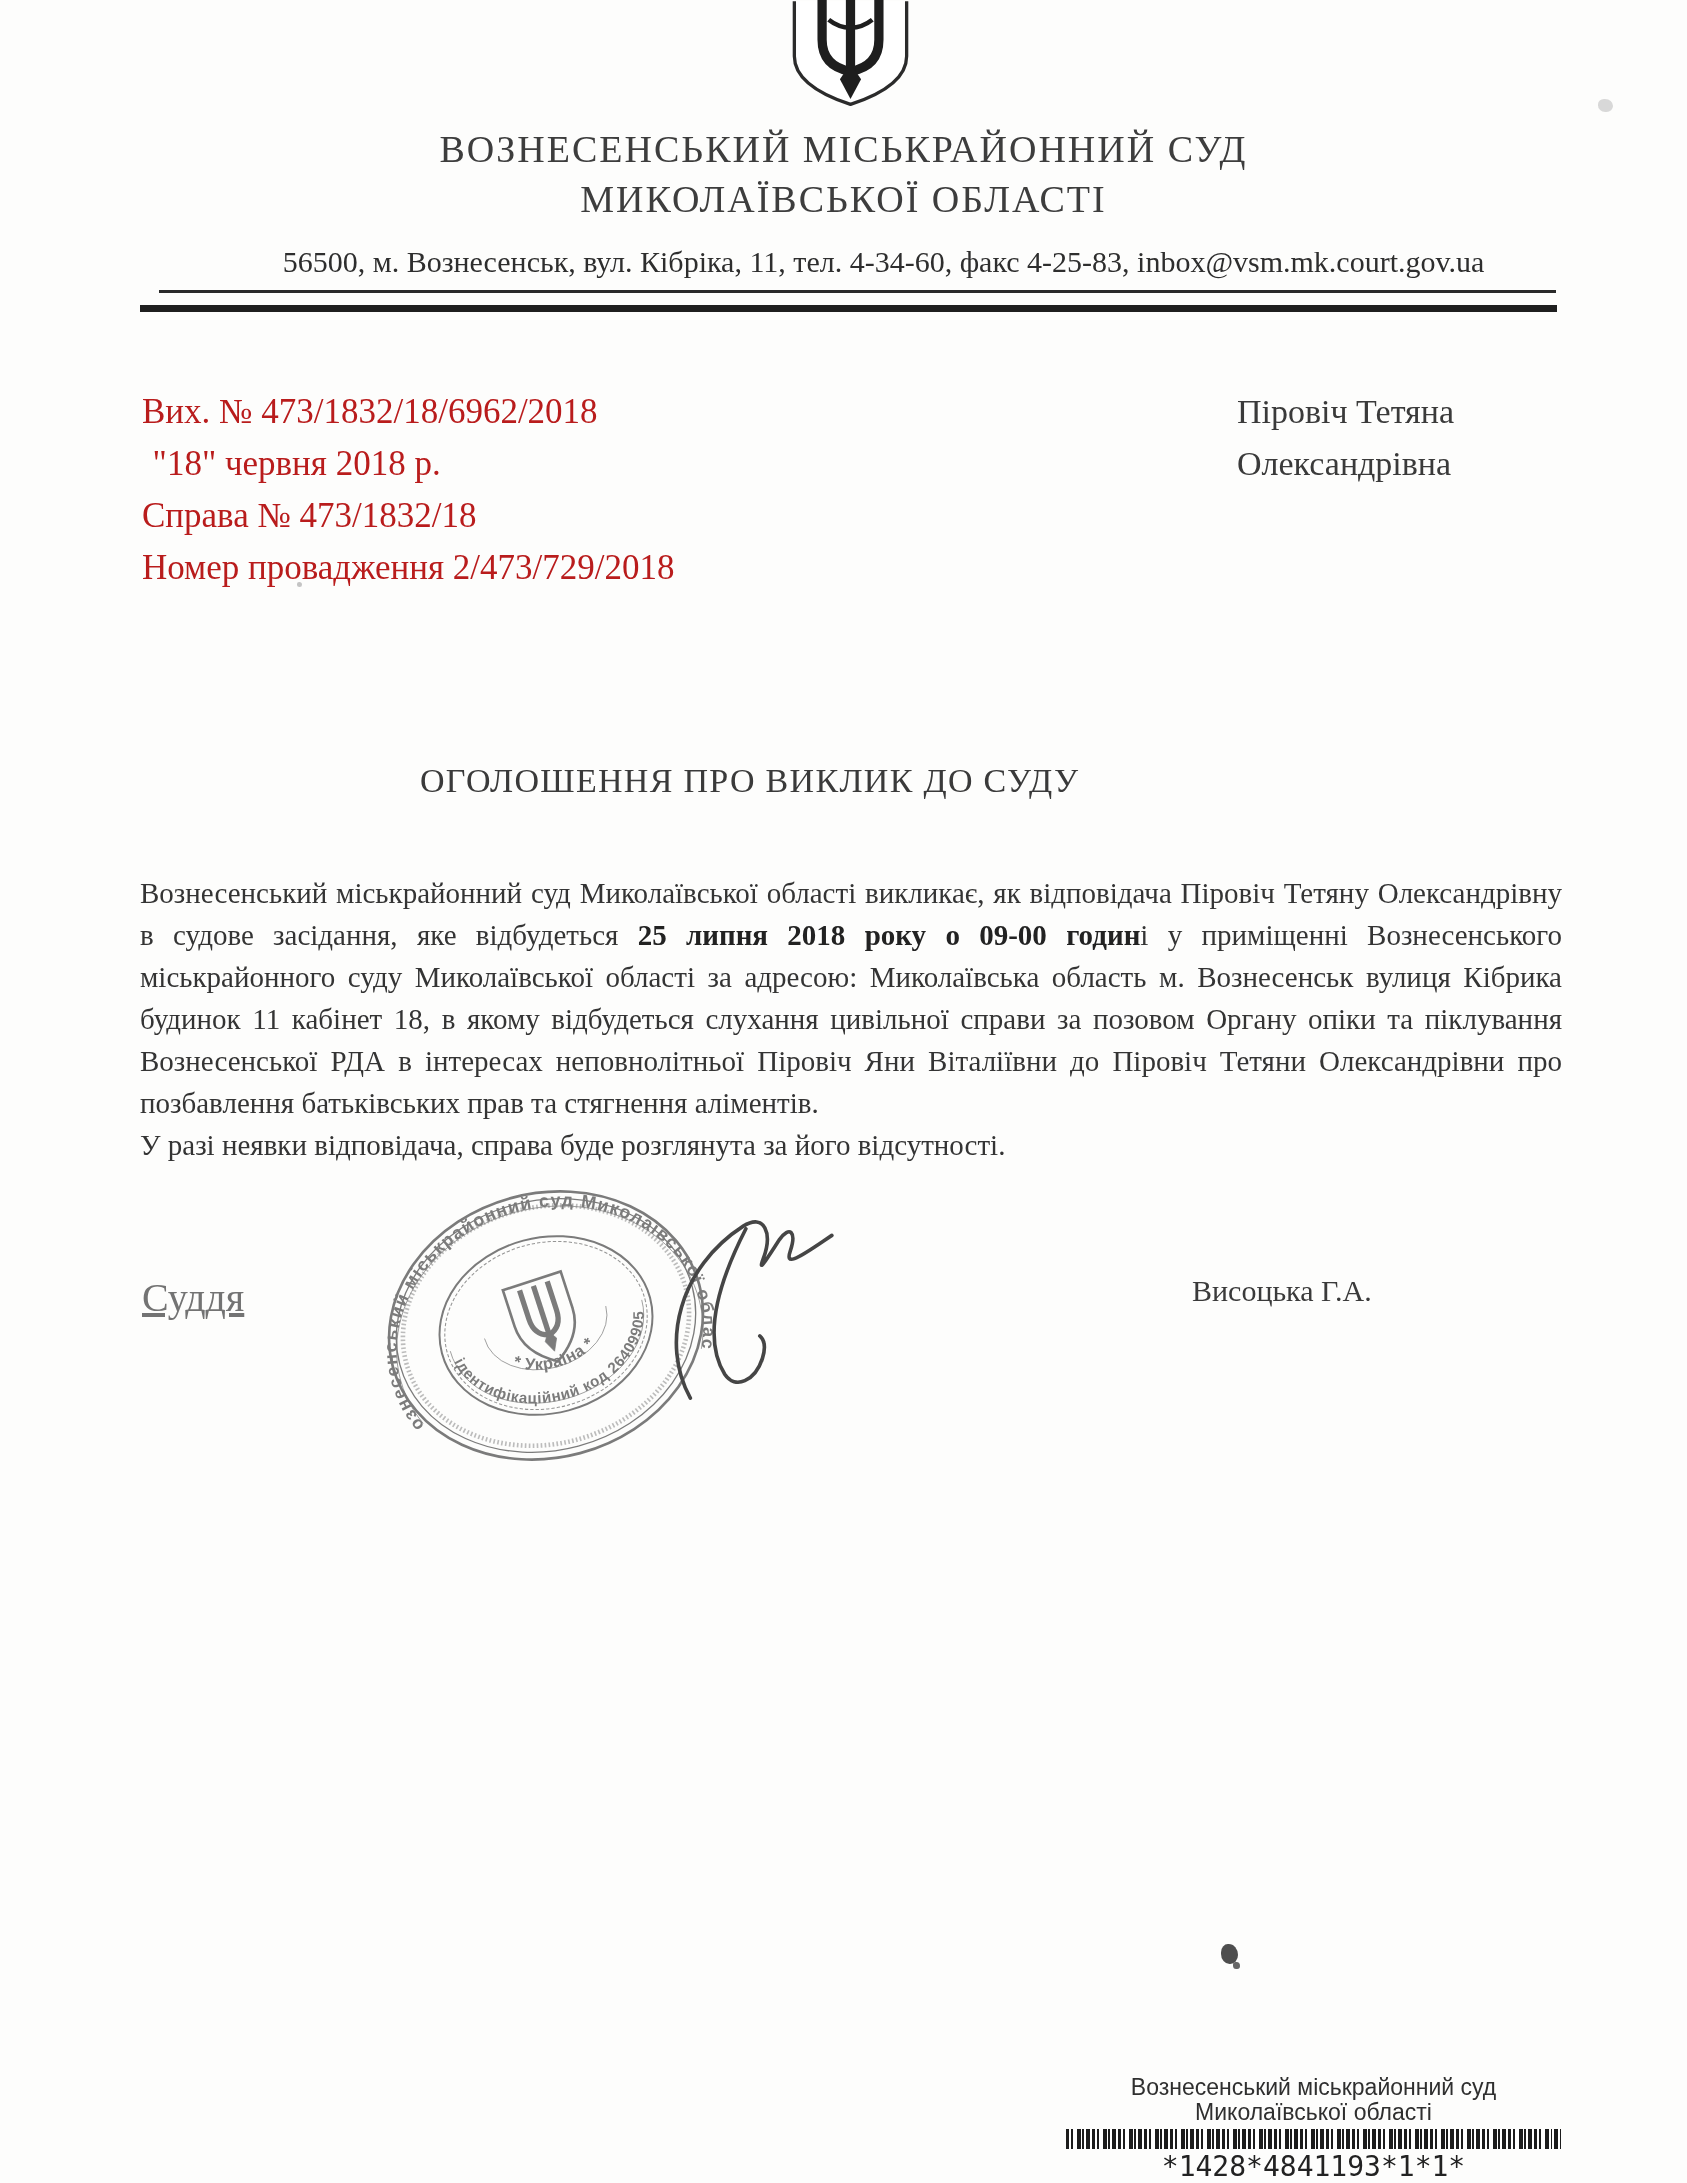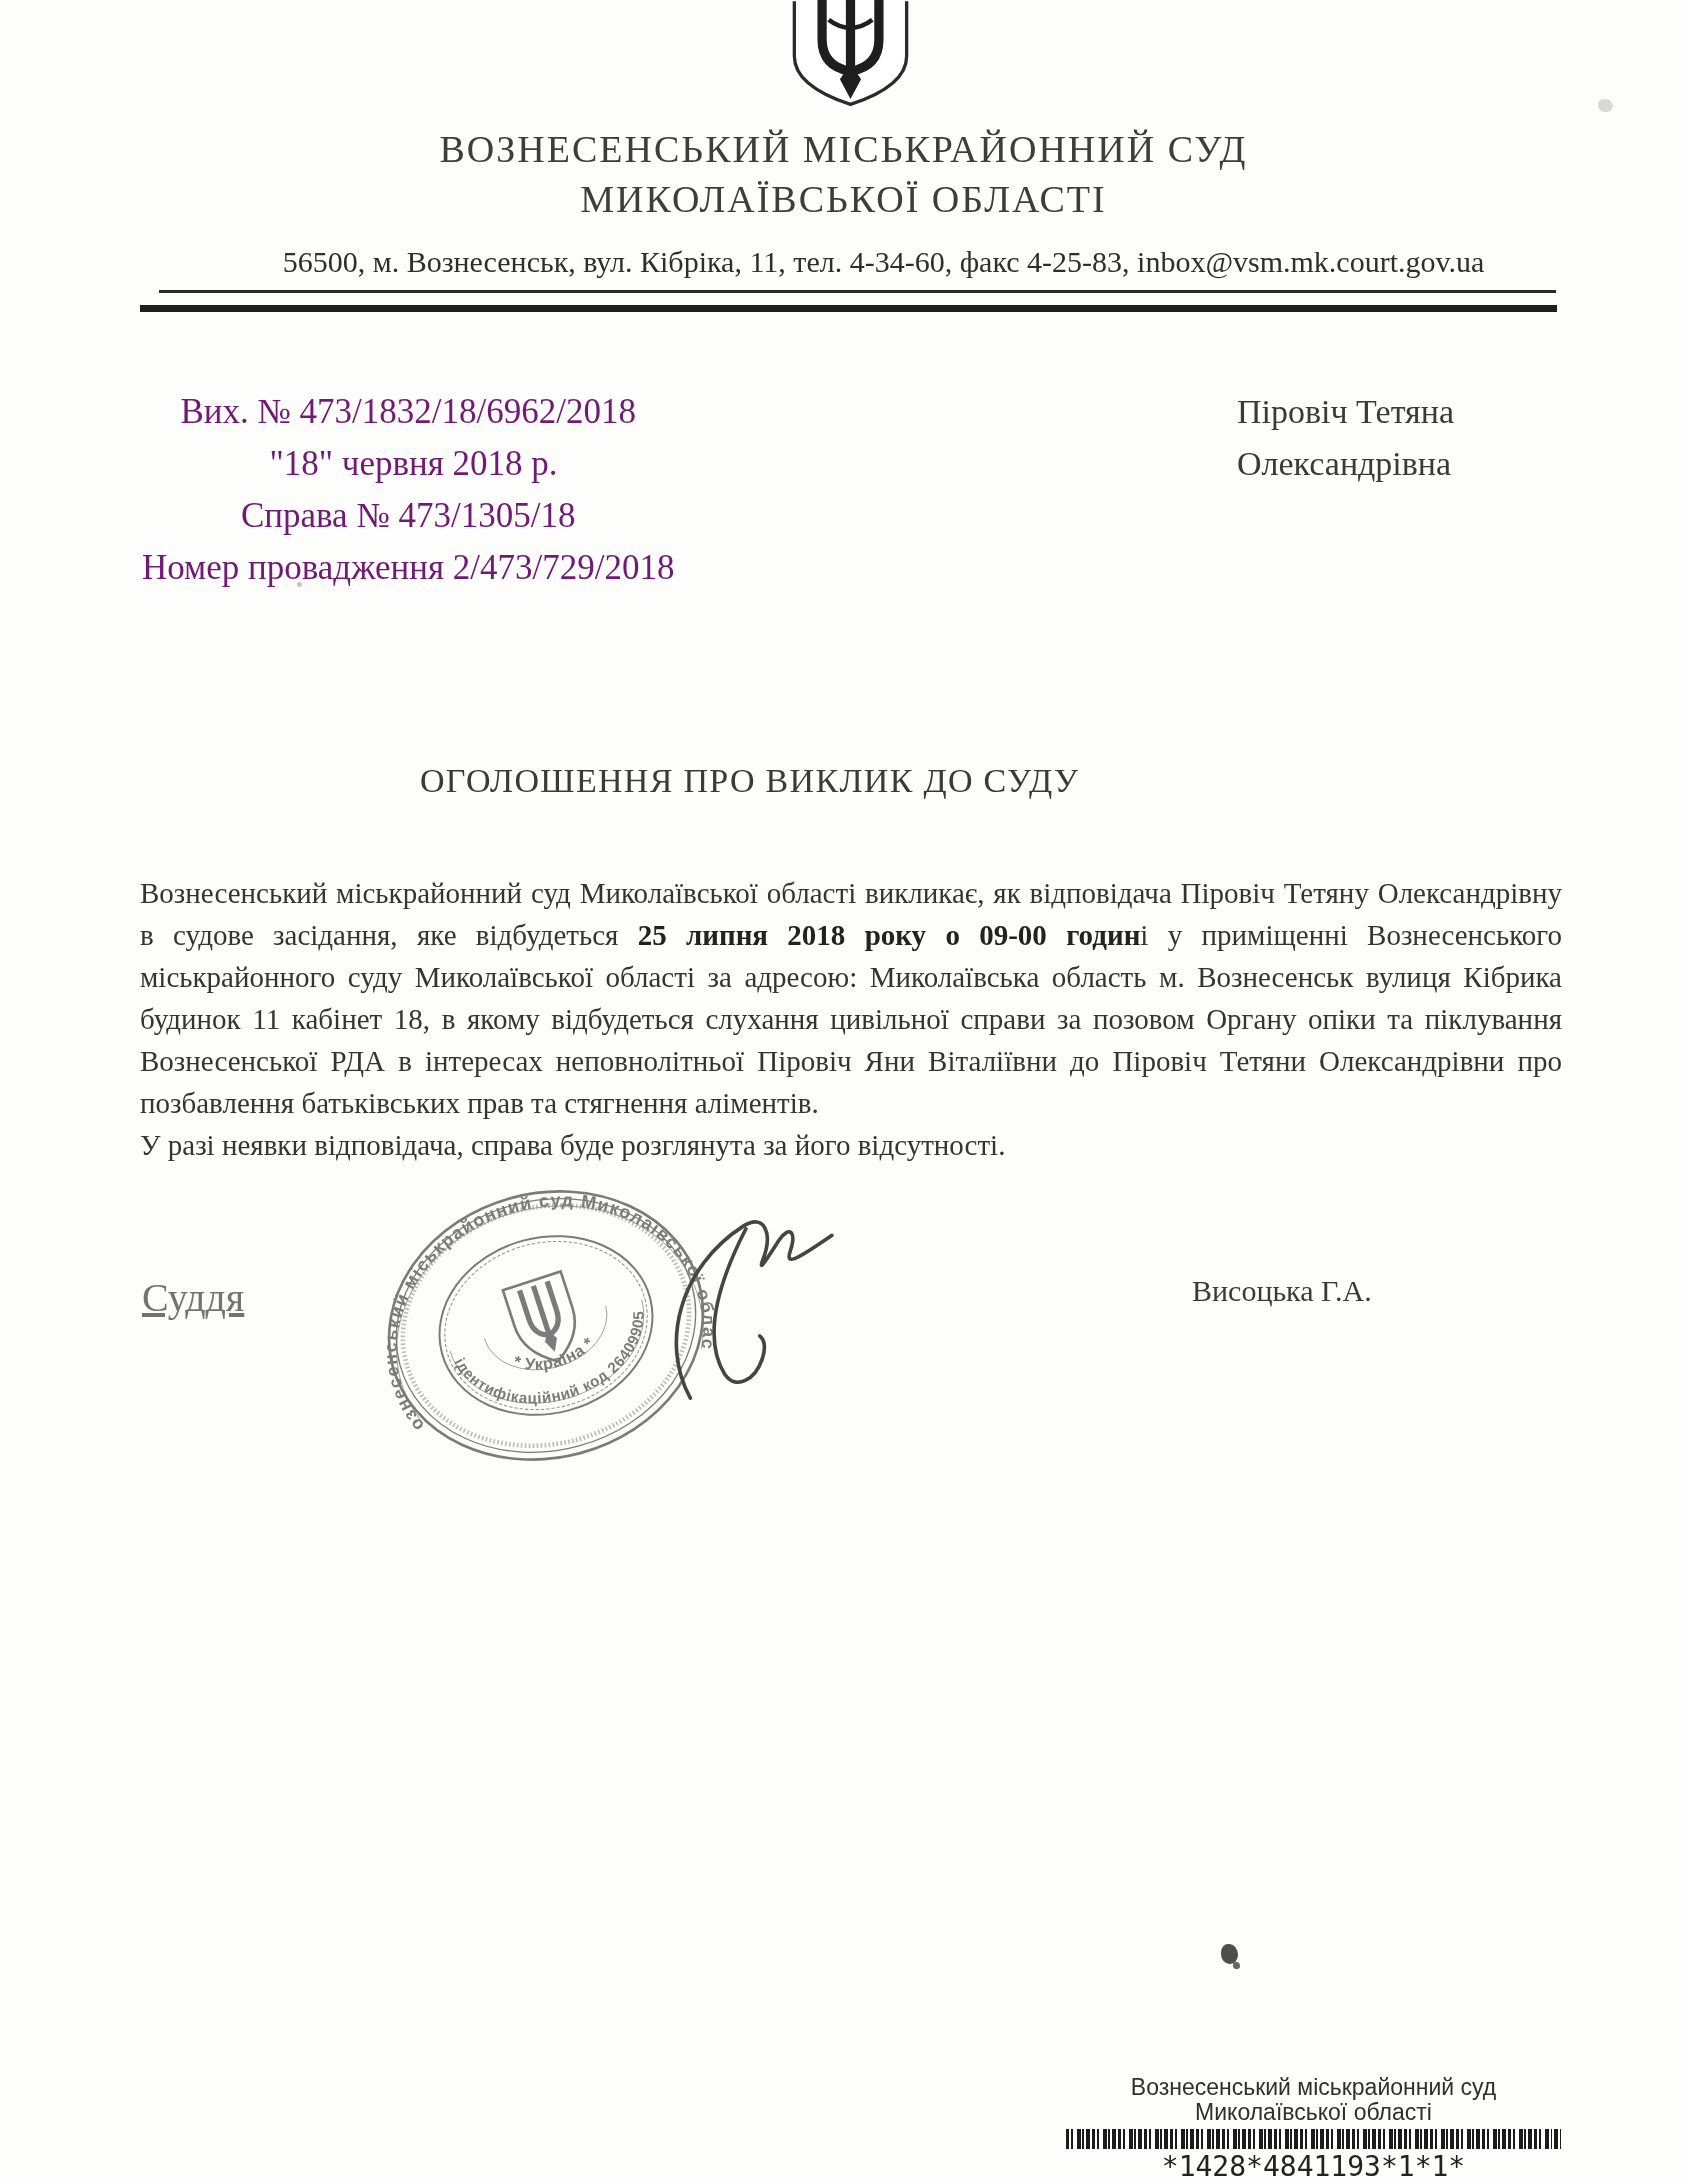--- a/index.html
+++ b/index.html
@@ -23,21 +23,21 @@
   .court-name.l1{top:127px;}
   .court-name.l2{top:177px;}
   .addr{
     left:0;width:1687px;text-align:center;
     font-size:30px;color:#2e2e2e;white-space:nowrap;top:245px;margin-left:40px;
   }
   .rule-thin{left:159px;top:290px;width:1397px;height:3.3px;background:#2a2a2a;}
   .rule-thick{left:140px;top:305px;width:1417px;height:7.3px;background:#1f1f1f;}
 
   
-  .refblock{left:142px;top:386px;font-size:35px;line-height:52px;color:#701a75;white-space:nowrap;text-align:center;}
+  .refblock{left:142px;top:386px;font-size:35px;line-height:52px;color:#b91c1c;white-space:nowrap;}
   .refblock .indent{margin-left:10.6px;}
 
   
   .addressee{left:1237px;top:386px;width:311px;text-align:left;
     font-size:34px;line-height:52px;color:#3a3a3a;white-space:nowrap;}
 
   
   .doc-title{left:420px;top:762px;font-size:34px;letter-spacing:1.3px;color:#3a3a3a;white-space:nowrap;}
 
   
@@ -94,21 +94,21 @@
   <div class="abs court-name l2">МИКОЛАЇВСЬКОЇ ОБЛАСТІ</div>
 
   <div class="abs addr">56500, м. Вознесенськ, вул. Кібріка, 11, тел. 4-34-60, факс 4-25-83, inbox@vsm.mk.court.gov.ua</div>
 
   <div class="abs rule-thin"></div>
   <div class="abs rule-thick"></div>
 
   <div class="abs refblock">
     <div>Вих. № 473/1832/18/6962/2018</div>
     <div class="indent">"18" червня 2018 р.</div>
-    <div>Справа № 473/1305/18</div>
+    <div>Справа № 473/1832/18</div>
     <div>Номер провадження 2/473/729/2018</div>
   </div>
 
   <div class="abs addressee">
     <div>Піровіч Тетяна</div>
     <div>Олександрівна</div>
   </div>
 
   <div class="abs doc-title">ОГОЛОШЕННЯ ПРО ВИКЛИК ДО СУДУ</div>
 

